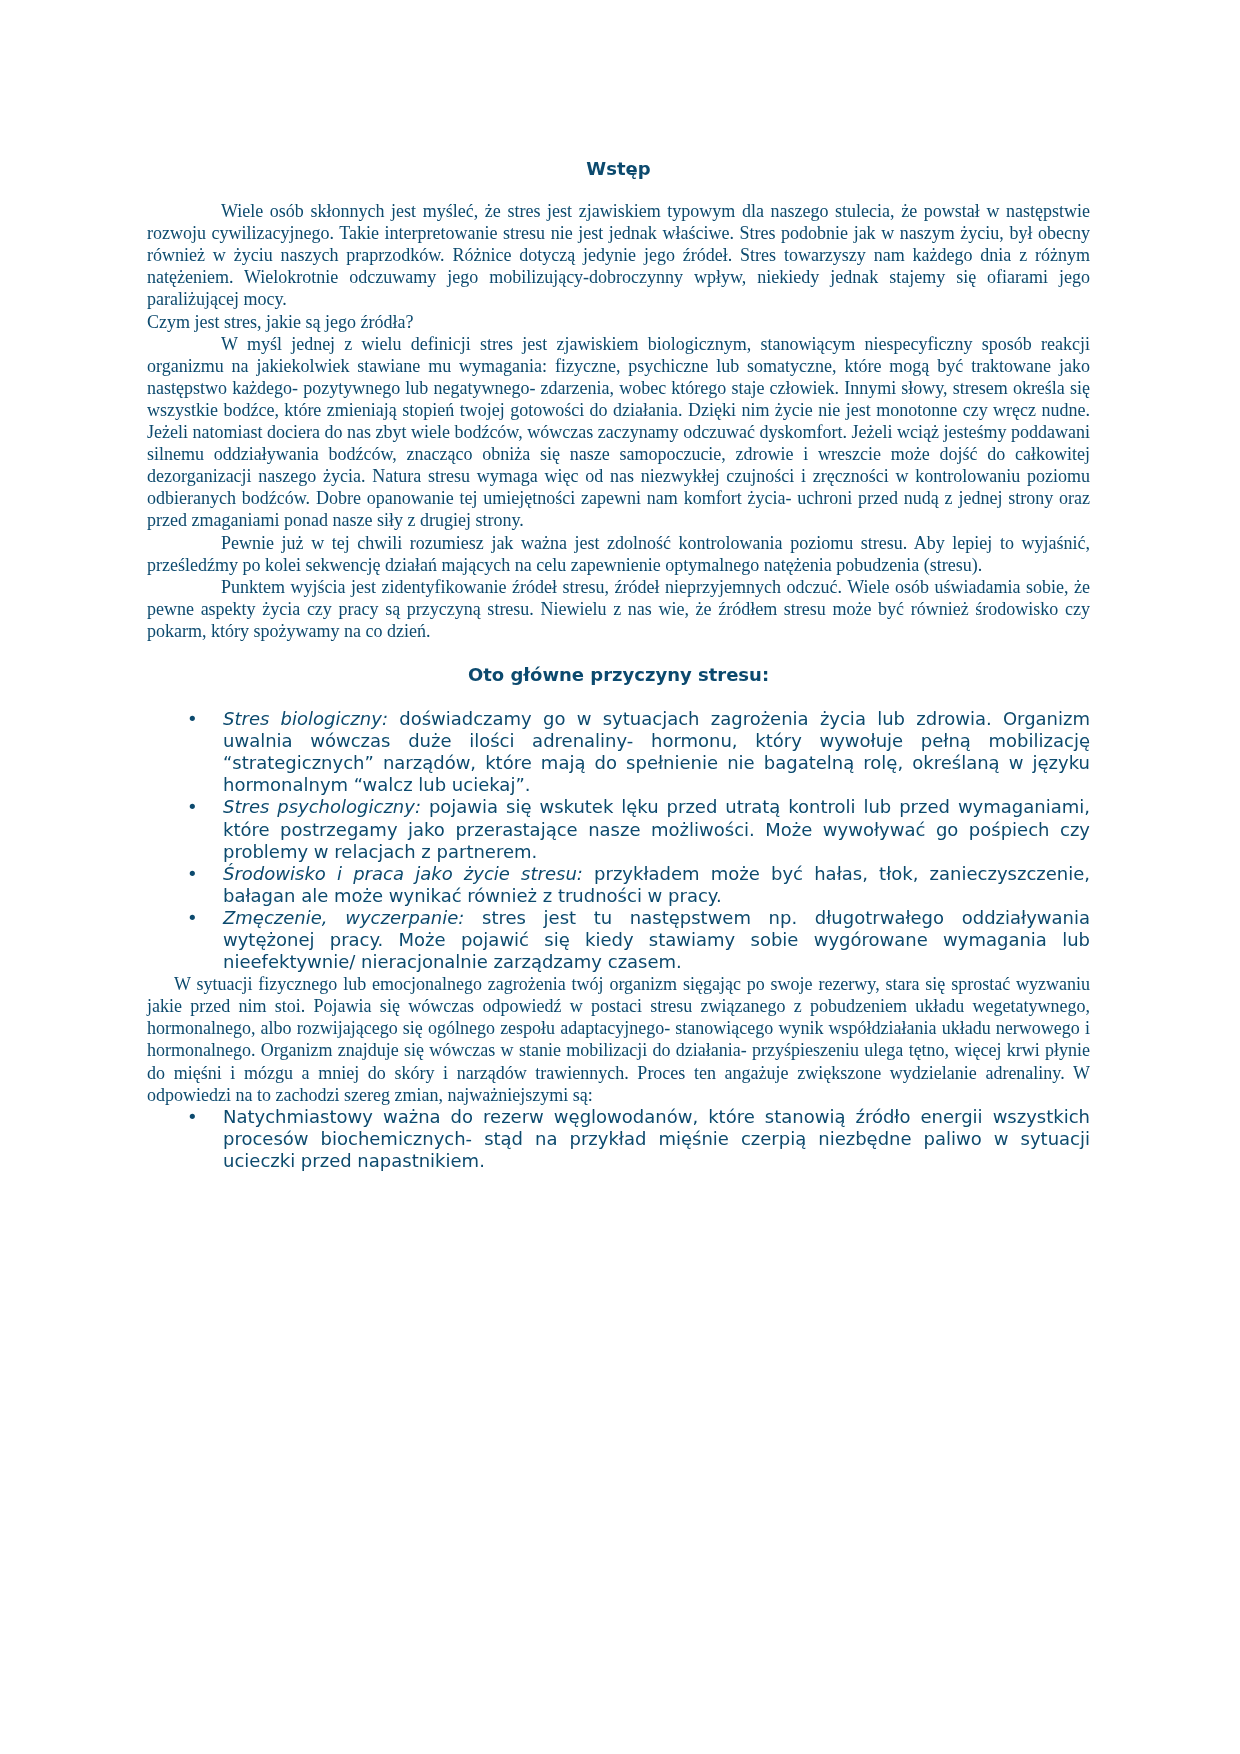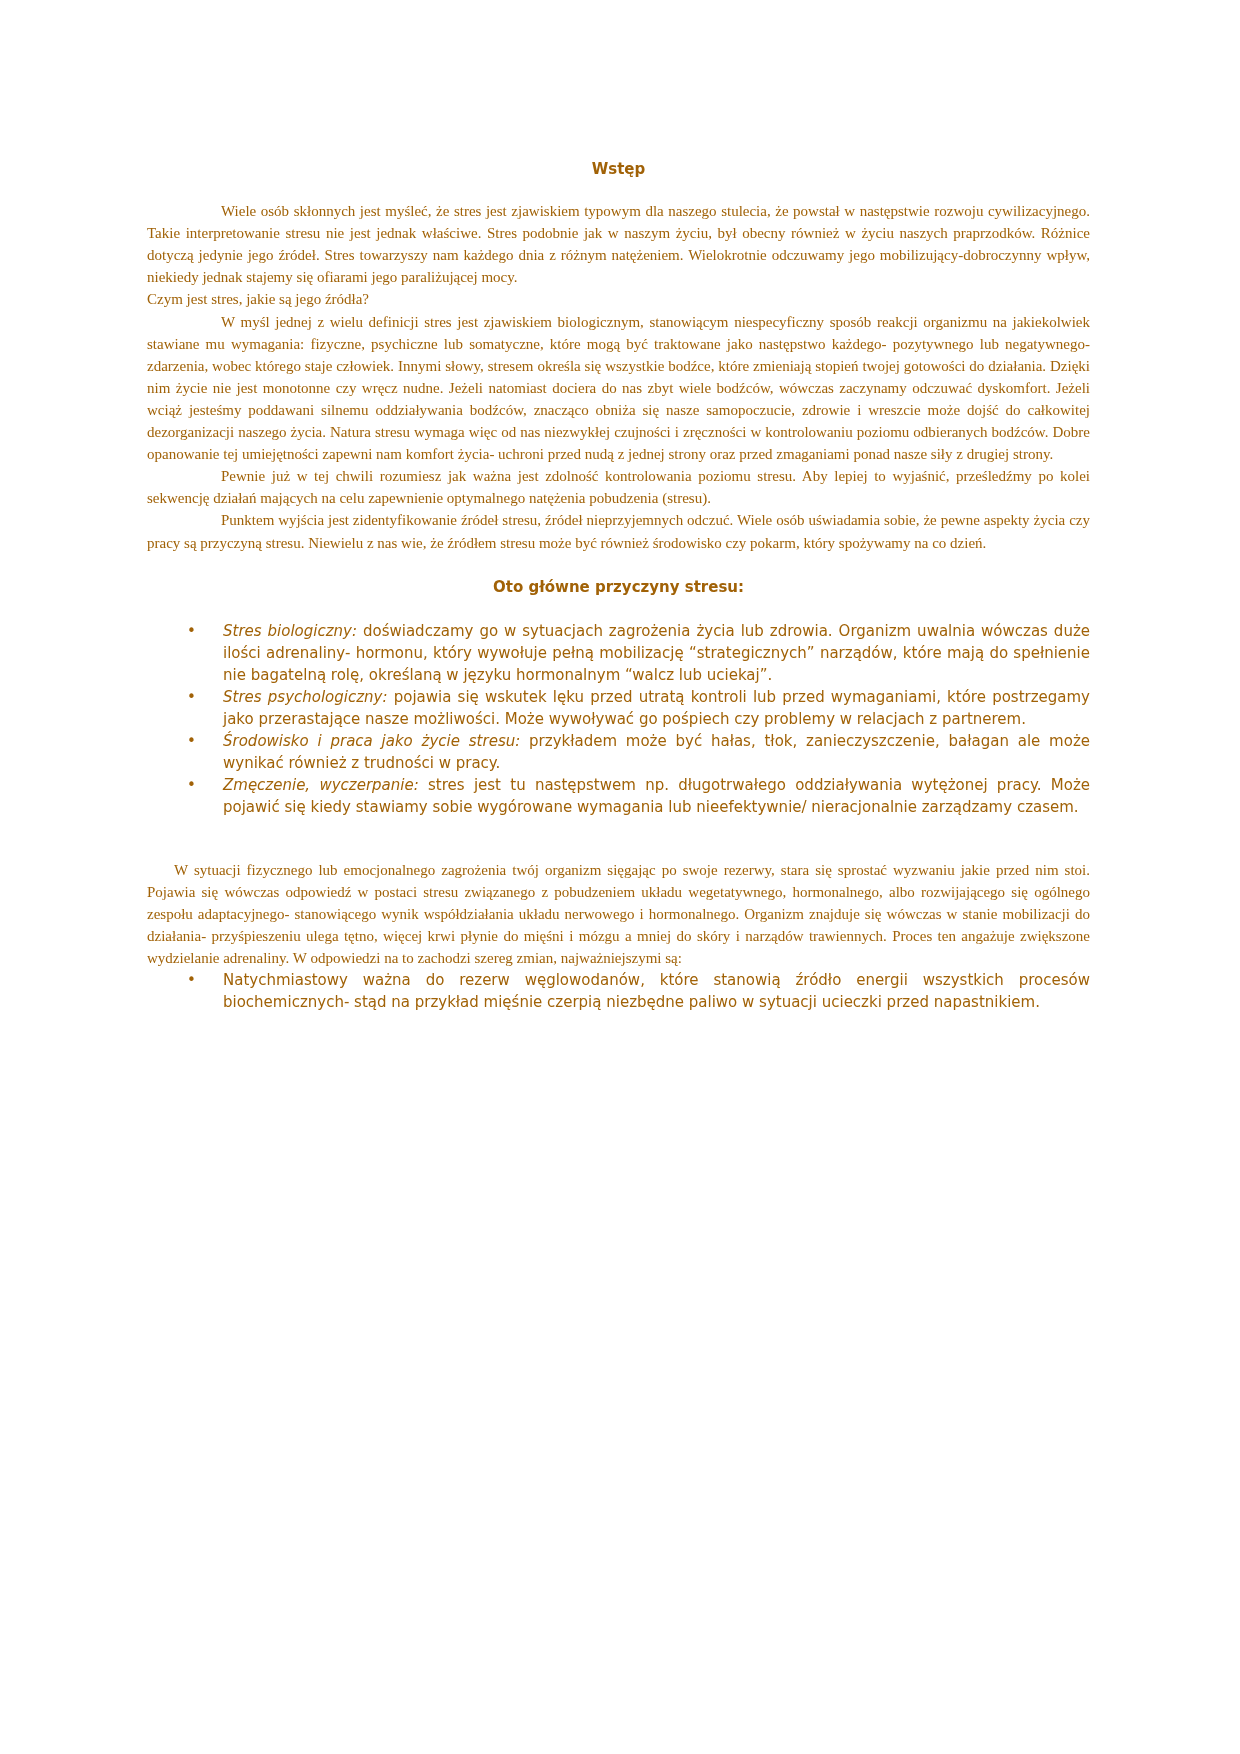--- a/index.html
+++ b/index.html
@@ -1,25 +1,25 @@
 <!DOCTYPE html>
 <html><head>
 <meta charset="utf-8">
 <style>
   html, body { margin: 0; padding: 0; background: #ffffff; }
   body { width: 1240px; height: 1754px; position: relative; overflow: hidden; }
   .page {
     position: absolute; left: 147px; top: 158px; width: 943px;
-    font-family: "DejaVu Sans", sans-serif; font-size: 15px; line-height: 22.1px;
-    color: #a16207;
+    font-family: "DejaVu Sans", sans-serif; font-size: 18px; line-height: 22.1px;
+    color: #0c4a6e;
   }
   .title { text-align: center; font-weight: bold; margin: 0 0 20px 0; }
   p { margin: 0; text-align: justify; text-align-last: left; font-family: Liberation Serif, serif; }
   .indent { text-indent: 74px; }
-  .small-indent { text-indent: 27px; margin-top: 40px; }
+  .small-indent { text-indent: 27px; }
   .h2 { text-align: center; font-weight: bold; margin: 22px 0 22px 0; }
   .h3 { text-align: center; font-weight: bold; margin: 0; }
   ul { list-style: none; margin: 0; padding: 0; }
   li { position: relative; padding-left: 76px; text-align: justify; text-align-last: left; }
   li .bullet { position: absolute; left: 40px; top: 0; }
   .cause-list li { padding-left: 76px; }
   .effect-list li { padding-left: 76px; }
   em { font-style: italic; }
   .strategy { padding-left: 27px; }
 </style>

